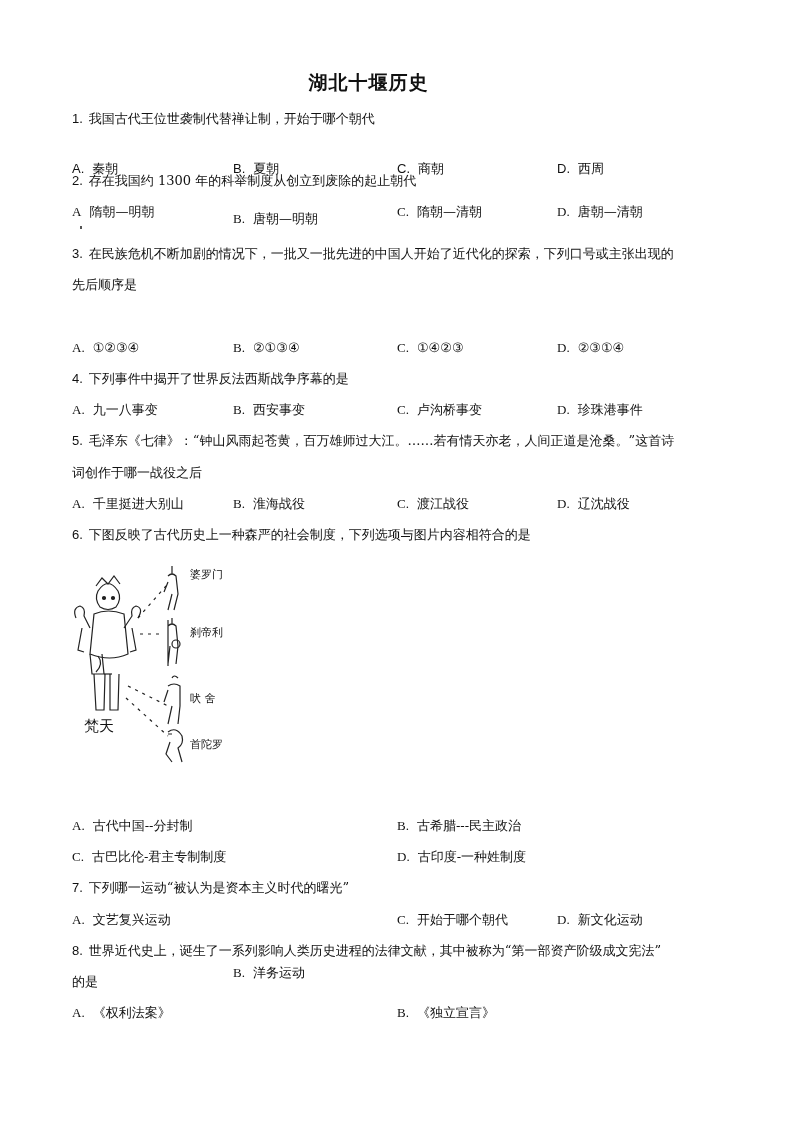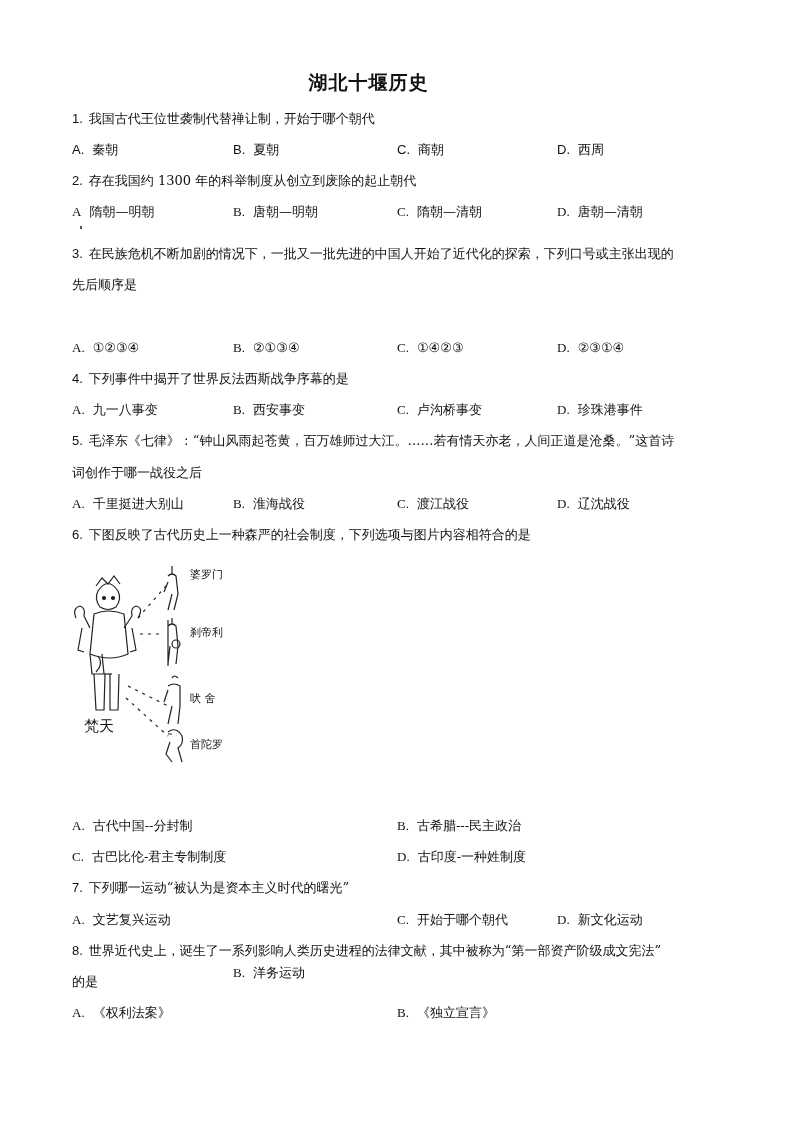--- a/index.html
+++ b/index.html
@@ -7,21 +7,21 @@
       font-family: "DejaVu Serif", "Liberation Serif", serif; color: #111; }
     .page { position: absolute; left: 0; top: 0; width: 793px; height: 1122px; }
     .title { position: absolute; top: 70px; left: 0; width: 737px; text-align: center;
       font-family: "DejaVu Sans", "Liberation Sans", sans-serif; font-weight: bold; font-size: 19px; letter-spacing: 1px; }
     .line { position: absolute; left: 72px; font-size: 13px; white-space: nowrap; line-height: 18px; }
     .q { font-family: "DejaVu Sans", "Liberation Sans", sans-serif; }
     .qnum { font-family: "Liberation Sans", sans-serif; margin-right: 6px; }
     .opt { position: absolute; font-size: 13px; white-space: nowrap; line-height: 18px; }
     .opt .lbl { margin-right: 8px; font-family: "Liberation Serif", serif; }
     .sans .lbl { font-family: "Liberation Sans", sans-serif; }
-    .sans { font-family: "DejaVu Sans", "Liberation Sans", sans-serif; }
+    .sans { font-family: "DejaVu Sans", "Liberation Sans", sans-serif; margin-top: 19px; }
     .c1 { left: 72px; } .c2 { left: 233px; text-align: center; } .c3 { left: 397px; } .c4 { left: 557px; }
     .c2w { left: 397px; }
     .figure { position: absolute; left: 68px; top: 556px; width: 170px; height: 215px; }
     .figure svg { width: 170px; height: 215px; }
     .tick { position: absolute; left: 80px; top: 226px; width: 2px; height: 3px; background: #555; }
   </style>
 </head>
 <body>
 
 <div class="page">
@@ -33,21 +33,21 @@
   </div>
   <div class="opt sans c1" style="top:141px"><span class="lbl">A.</span><span>秦朝</span></div>
   <div class="opt sans c2" style="top:141px"><span class="lbl">B.</span><span>夏朝</span></div>
   <div class="opt sans c3" style="top:141px"><span class="lbl">C.</span><span>商朝</span></div>
   <div class="opt sans c4" style="top:141px"><span class="lbl">D.</span><span>西周</span></div>
 
   <div class="line" style="top:172px">
     <span class="qnum">2.</span><span>存在我国约 1300 年的科举制度从创立到废除的起止朝代</span>
   </div>
   <div class="opt c1" style="top:203px"><span class="lbl">A</span><span>隋朝—明朝</span></div>
-  <div class="opt c2" style="top:203px"><span class="lbl">B.</span><span>唐朝—明朝</span></div>
+  <div class="opt c2" style="top:210px"><span class="lbl">B.</span><span>唐朝—明朝</span></div>
   <div class="opt c3" style="top:203px"><span class="lbl">C.</span><span>隋朝—清朝</span></div>
   <div class="opt c4" style="top:203px"><span class="lbl">D.</span><span>唐朝—清朝</span></div>
   <div class="tick"></div>
 
   <div class="line" style="top:245px">
     <span class="qnum">3.</span><span>在民族危机不断加剧的情况下，一批又一批先进的中国人开始了近代化的探索，下列口号或主张出现的</span>
   </div>
   <div class="line" style="top:276px">先后顺序是</div>
   <div class="opt c1" style="top:339px"><span class="lbl">A.</span><span>①②③④</span></div>
   <div class="opt c2" style="top:339px"><span class="lbl">B.</span><span>②①③④</span></div>

